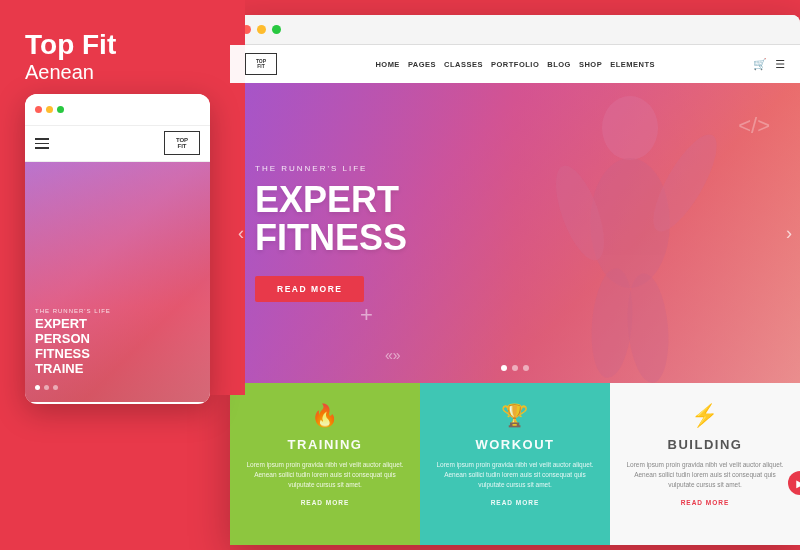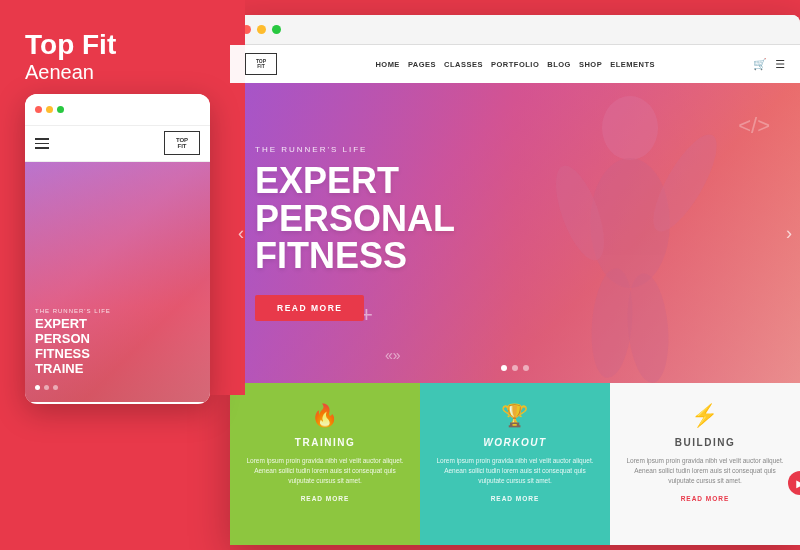--- a/index.html
+++ b/index.html
@@ -341,28 +341,28 @@
 
     .feature-icon {
       font-size: 22px;
       margin-bottom: 8px;
     }
     .feature-card.green .feature-icon { color: rgba(255,255,255,0.9); }
     .feature-card.teal .feature-icon { color: rgba(255,255,255,0.9); }
     .feature-card.white .feature-icon { color: #e8394a; }
 
     .feature-title {
-      font-size: 10px;
+      font-size: 13px;
       font-weight: 800;
       letter-spacing: 1.5px;
       text-transform: uppercase;
       margin-bottom: 8px;
     }
     .feature-card.green .feature-title { color: rgba(255,255,255,0.95); }
-    .feature-card.teal .feature-title { color: rgba(255,255,255,0.95); font-style: italic; }
+    .feature-card.teal .feature-title { color: rgba(255,255,255,0.95); }
     .feature-card.white .feature-title { color: #555; }
 
     .feature-text {
       font-size: 6.5px;
       line-height: 1.5;
       text-align: center;
       margin-bottom: 10px;
     }
     .feature-card.green .feature-text { color: rgba(255,255,255,0.85); }
     .feature-card.teal .feature-text { color: rgba(255,255,255,0.85); }
@@ -482,21 +482,20 @@
           <ellipse cx="108" cy="245" rx="20" ry="55" fill="rgba(200,100,140,0.5)" transform="rotate(-5 108 245)"></ellipse>
         </svg>
       </div>
 
       <span class="deco-icon deco-top-right">&lt;/&gt;</span>
 
       <div class="hero-content">
         <div class="hero-small-text">THE RUNNER'S LIFE</div>
         <div class="hero-title">
           <div>EXPERT</div>
-          <div>PERSONAL</div>
           <div>FITNESS</div>
         </div>
         <button class="hero-btn">READ MORE</button>
       </div>
 
       <div style="position:absolute;bottom:20px;left:155px;color:rgba(255,255,255,0.5);font-size:14px;">«»</div>
 
       <div style="position:absolute;bottom:55px;left:130px;color:rgba(255,255,255,0.5);font-size:22px;font-weight:200;">+</div>
 
       <div class="hero-nav-arrow hero-nav-left">‹</div>

